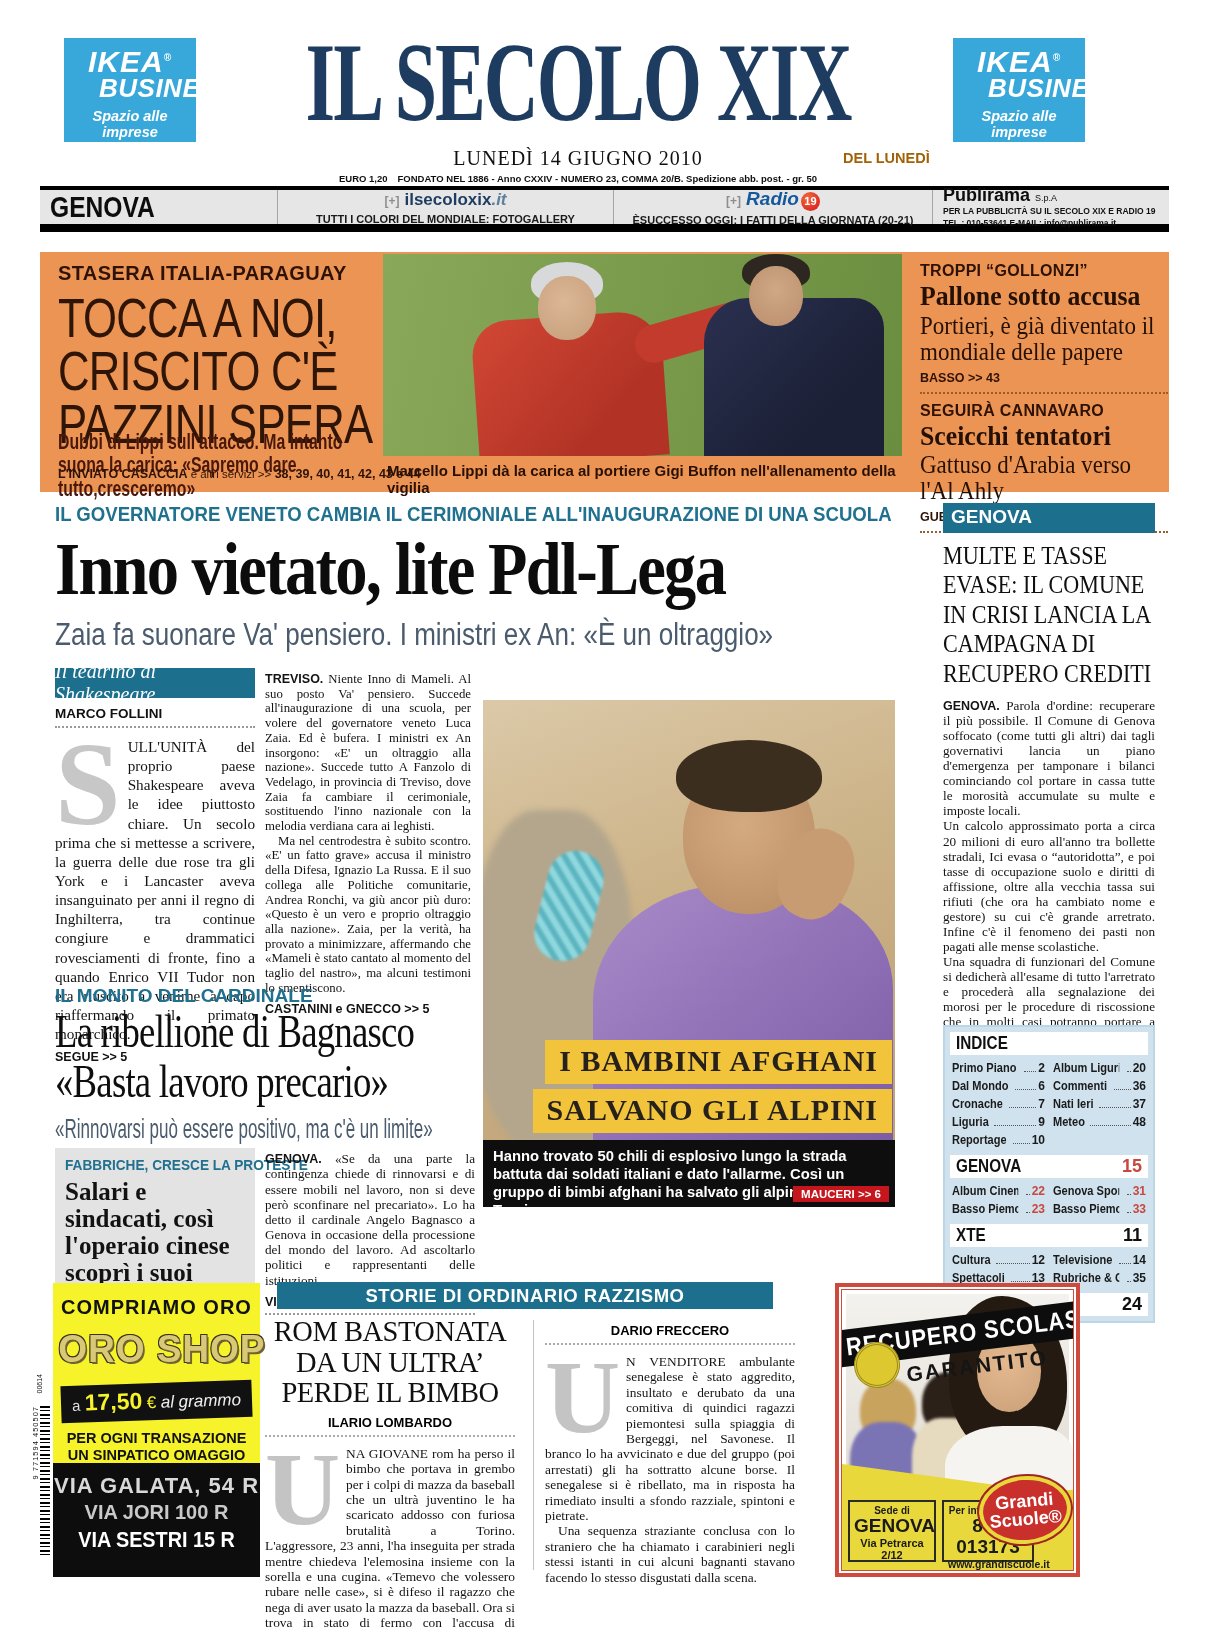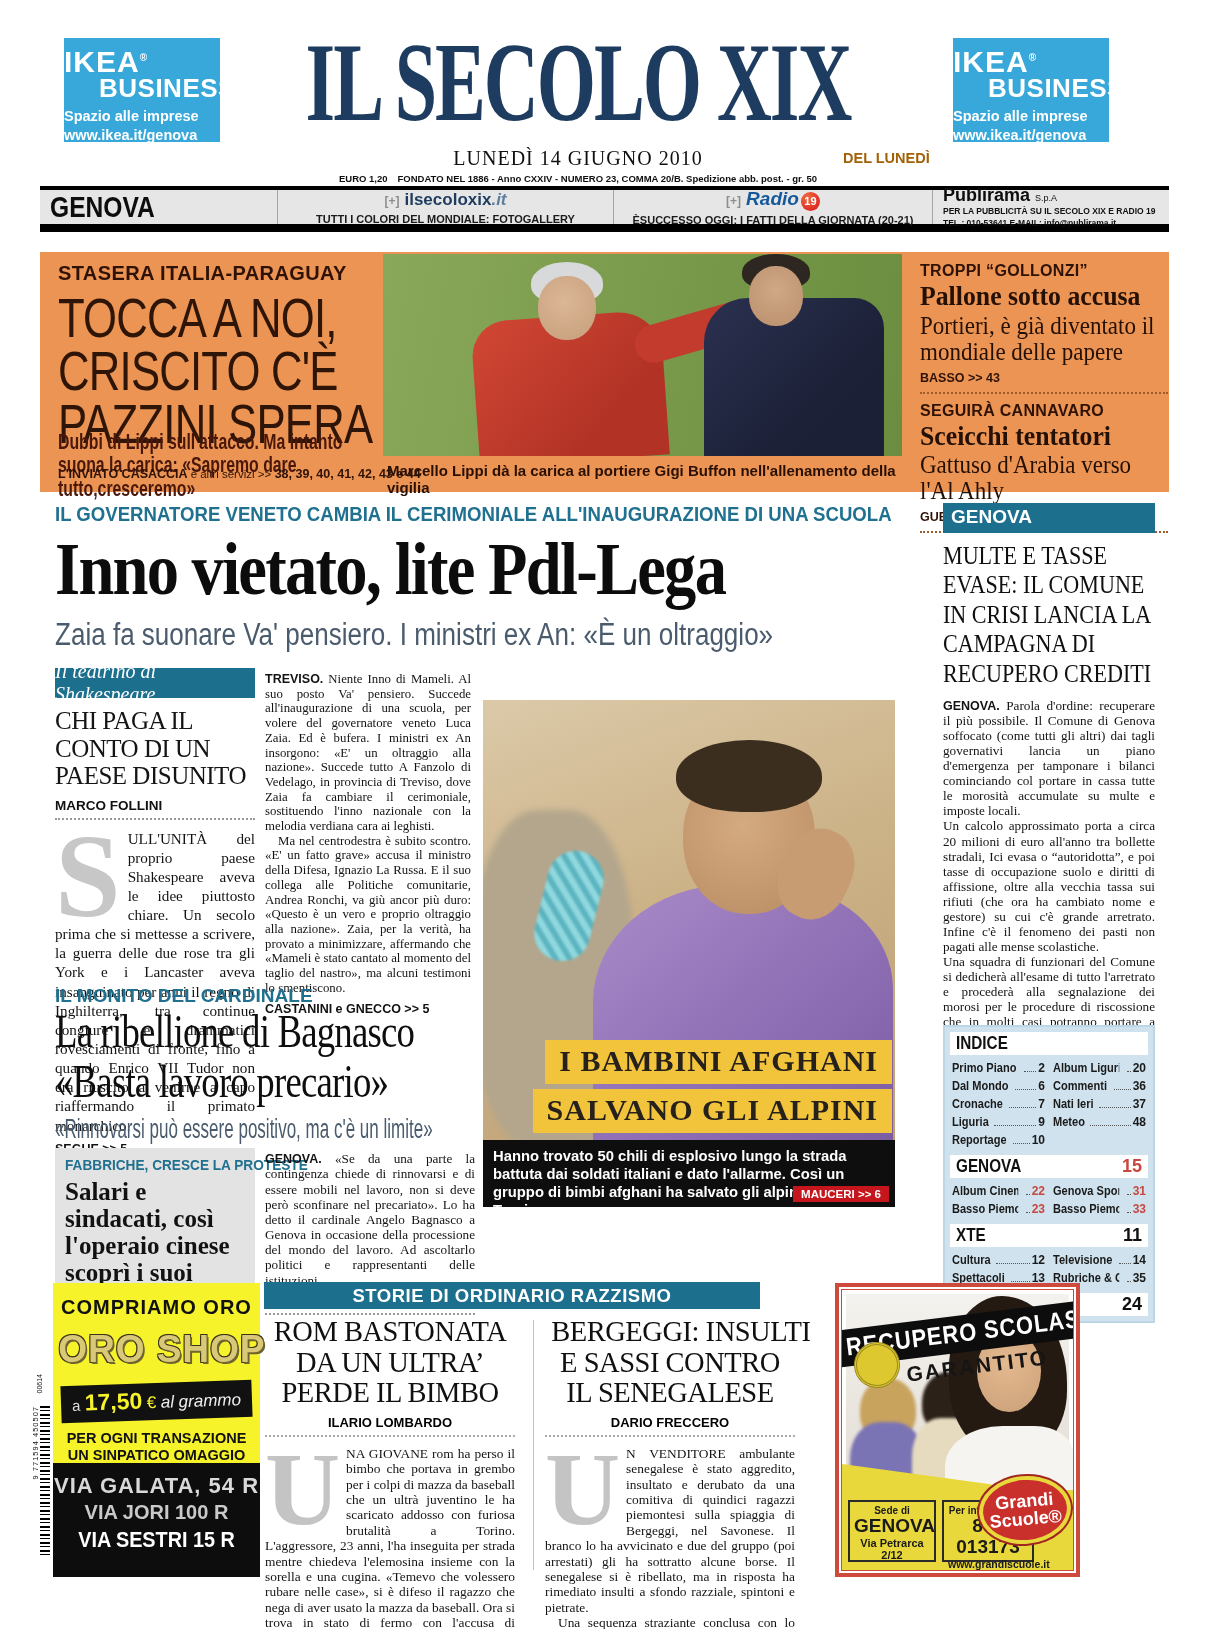--- a/index.html
+++ b/index.html
@@ -2,21 +2,21 @@
 <html><head>
 <meta charset="utf-8">
 <style>
   * { margin:0; padding:0; box-sizing:border-box; }
   body { background:#777; font-family:"Liberation Sans", sans-serif; }
   #page { position:relative; width:1209px; height:1629px; background:#fff; margin:0 auto; overflow:hidden; }
   .jus { text-align:justify; }
   .nw { white-space:nowrap; }
 
   
-  .ikea-box { position:absolute; top:38px; width:156px; height:104px; background:#38a8da; color:#fff; padding-top:10px; }
+  .ikea-box { position:absolute; top:38px; width:132px; height:104px; background:#38a8da; color:#fff; text-align:center; padding-top:10px;font-style:italic; }
   #ikea-left { left:64px; } #ikea-right { left:953px; }
   .ikea-brand { font-weight:bold; font-size:30px; letter-spacing:1px; line-height:.9; }
   .ikea-brand sup { font-size:10px; }
   .ikea-b2 { font-weight:bold; font-size:26px; line-height:1; letter-spacing:.5px;margin-left:35px; }
   .ikea-s { font-weight:bold; font-size:14.5px; margin-top:7px; }
   .ikea-u { font-weight:bold; font-size:14.5px; margin-top:3px; }
   #mast-title { position:absolute; top:26px; left:578px; transform:translateX(-50%) scaleX(.68); font-family:"Liberation Serif",serif; font-weight:bold; font-size:112px; line-height:1; color:#1e3c5f; letter-spacing:-3px; white-space:nowrap; }
   #mast-date { position:absolute; top:147px; left:578px; transform:translateX(-50%); font-family:"Liberation Serif",serif; font-size:20px; letter-spacing:1px; color:#101010; white-space:nowrap; }
   #mast-edition { position:absolute; top:150px; left:843px; font-weight:bold; font-size:14.5px; color:#a16207; }
   #mast-info { position:absolute; top:173px; left:578px; transform:translateX(-50%); font-size:9.5px; font-weight:bold; color:#101010; white-space:nowrap; }
@@ -155,21 +155,21 @@
   .oro-addr2 { font-weight:bold; font-size:20px; color:#c9c9c9; margin-top:2px; }
   .oro-addr3 { font-weight:bold; font-size:22px; color:#fff; margin-top:3px; transform:scaleX(.9); }
 
   
   #barcode { position:absolute; left:34px; top:1388px; width:18px; height:185px; }
   #barcode .bars { position:absolute; left:6px; top:18px; width:10px; height:150px; background:repeating-linear-gradient(180deg,#000 0 2px,#fff 2px 4px,#000 4px 5px,#fff 5px 8px); }
   #barcode .num { position:absolute; left:-3px; top:18px; writing-mode:vertical-rl; transform:rotate(180deg); font-size:7.5px; color:#111; letter-spacing:1px; }
   #barcode .sm { position:absolute; left:2px; top:-14px; writing-mode:vertical-rl; transform:rotate(180deg); font-size:7px; color:#111; }
 
   
-  #rz-bar { position:absolute; left:264px; top:1282px; width:496px; height:27px; background:#1d6f8e; color:#fff; font-weight:bold; font-size:18.5px; display:flex; align-items:center; justify-content:center; letter-spacing:.5px; }
+  #rz-bar { position:absolute; left:277px; top:1282px; width:496px; height:27px; background:#1d6f8e; color:#fff; font-weight:bold; font-size:18.5px; display:flex; align-items:center; justify-content:center; letter-spacing:.5px; }
   .rz-col { position:absolute; top:1316px; width:250px; }
   #rz-rom { left:265px; } #rz-berg { left:545px; }
   #rz-divider { position:absolute; left:533px; top:1320px; width:0; height:250px; border-left:1px solid #c2c2c2; }
   .rz-hl { text-align:center; font-family:"Liberation Serif",serif; font-size:30px; line-height:1.02; color:#101010; letter-spacing:-.5px; }
   .rz-hl div { transform:scaleX(.95); white-space:nowrap; }
   .rz-byline { text-align:center; font-weight:bold; font-size:13px; margin-top:7px; padding-bottom:5px; border-bottom:2px dotted #aaa; }
   .rz-body { margin-top:9px; font-family:"Liberation Serif",serif; font-size:13.4px; line-height:1.15; color:#131313; }
   .dropcap-u { float:left; font-family:"Liberation Serif",serif; font-weight:bold; color:#c4c4c4; font-size:104px; line-height:78px; margin:4px 6px 0 0; }
 
   
@@ -280,21 +280,20 @@
   </div>
 
   <div id="main-story">
     <div id="main-kicker">IL GOVERNATORE VENETO CAMBIA IL CERIMONIALE ALL'INAUGURAZIONE DI UNA SCUOLA</div>
     <div id="main-headline">Inno vietato, lite Pdl-Lega</div>
     <div id="main-sub">Zaia fa suonare Va' pensiero. I ministri ex An: «È un oltraggio»</div>
   </div>
 
   <div id="col-follini">
     <div id="fol-label">Il teatrino di Shakespeare</div>
-    <div id="fol-headline">CHI PAGA IL CONTO DI UN PAESE DISUNITO</div>
     <div id="fol-byline">MARCO FOLLINI</div>
     <div id="fol-body" class="jus">
       <span class="dropcap">S</span><span>ULL'UNITÀ del proprio paese Shakespeare aveva le idee piuttosto chiare. Un secolo prima che si mettesse a scrivere, la guerra delle due rose tra gli York e i Lancaster aveva insanguinato per anni il regno di Inghilterra, tra continue congiure e drammatici rovesciamenti di fronte, fino a quando Enrico VII Tudor non era riuscito a venirne a capo riaffermando il primato monarchico.</span>
     </div>
     <div class="ref">SEGUE &gt;&gt; 5</div>
   </div>
 
   <div id="col-treviso">
     <p class="bodytext jus"><span class="lead">TREVISO.</span> <span>Niente Inno di Mameli. Al suo posto Va' pensiero. Succede all'inaugurazione di una scuola, per volere del governatore veneto Luca Zaia. Ed è bufera. I ministri ex An insorgono: «E' un oltraggio alla nazione». Succede tutto A Fanzolo di Vedelago, in provincia di Treviso, dove Zaia fa cambiare il cerimoniale, sostituendo l'inno nazionale con la melodia verdiana cara ai leghisti.</span></p>
     <p class="bodytext jus indent">Ma nel centrodestra è subito scontro. «E' un fatto grave» accusa il ministro della Difesa, Ignazio La Russa. E il suo collega alle Politiche comunitarie, Andrea Ronchi, va giù ancor più duro: «Questo è un vero e proprio oltraggio alla nazione». Zaia, per la verità, ha provato a minimizzare, affermando che «Mameli è stato cantato al momento del taglio del nastro», ma alcuni testimoni lo smentiscono.</p>
@@ -501,25 +500,20 @@
       <div>DA UN ULTRA’</div>
       <div>PERDE IL BIMBO</div>
     </div>
     <div class="rz-byline">ILARIO LOMBARDO</div>
     <div class="rz-body jus">
       <span class="dropcap-u">U</span><span>NA GIOVANE rom ha perso il bimbo che portava in grembo per i colpi di mazza da baseball che un ultrà juventino le ha scaricato addosso con furiosa brutalità a Torino. L'aggressore, 23 anni, l'ha inseguita per strada mentre chiedeva l'elemosina insieme con la sorella e una cugina. «Temevo che volessero rubare nelle case», si è difeso il ragazzo che nega di aver usato la mazza da baseball. Ora si trova in stato di fermo con l'accusa di procurato aborto preterintenzionale. Ma la sua posizione potrebbe aggravarsi.</span>
     </div>
 
   </div>
   <div class="rz-col" id="rz-berg">
-    <div class="rz-hl">
-      <div>BERGEGGI: INSULTI</div>
-      <div>E SASSI CONTRO</div>
-      <div>IL SENEGALESE</div>
-    </div>
     <div class="rz-byline">DARIO FRECCERO</div>
     <div class="rz-body jus">
       <span class="dropcap-u">U</span><span>N VENDITORE ambulante senegalese è stato aggredito, insultato e derubato da una comitiva di quindici ragazzi piemontesi sulla spiaggia di Bergeggi, nel Savonese. Il branco lo ha avvicinato e due del gruppo (poi arrestati) gli ha sottratto alcune borse. Il senegalese si è ribellato, ma in risposta ha rimediato insulti a sfondo razziale, spintoni e pietrate.</span>
     </div>
     <div class="rz-body jus indent" style="margin-top:0;">Una sequenza straziante conclusa con lo straniero che ha chiamato i carabinieri negli stessi istanti in cui alcuni bagnanti stavano facendo lo stesso disgustati dalla scena.</div>
 
   </div>
 
   <div id="gs">
     <div id="gs-inner">

